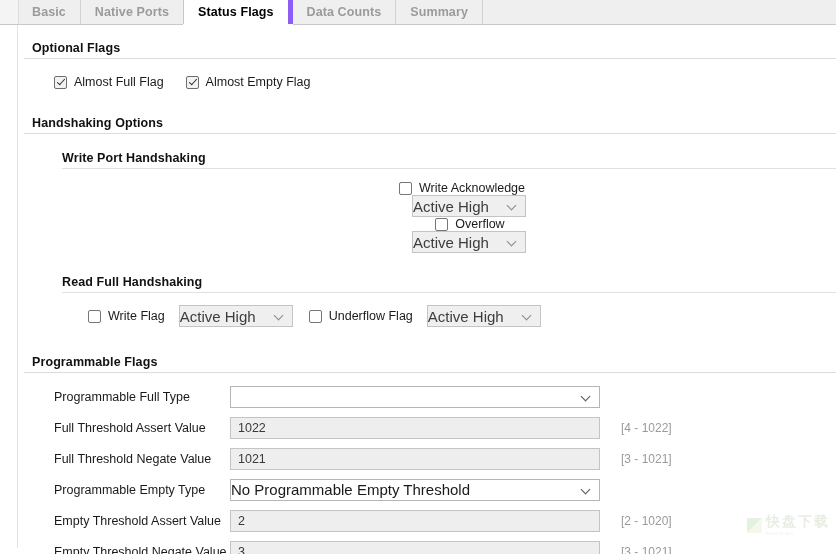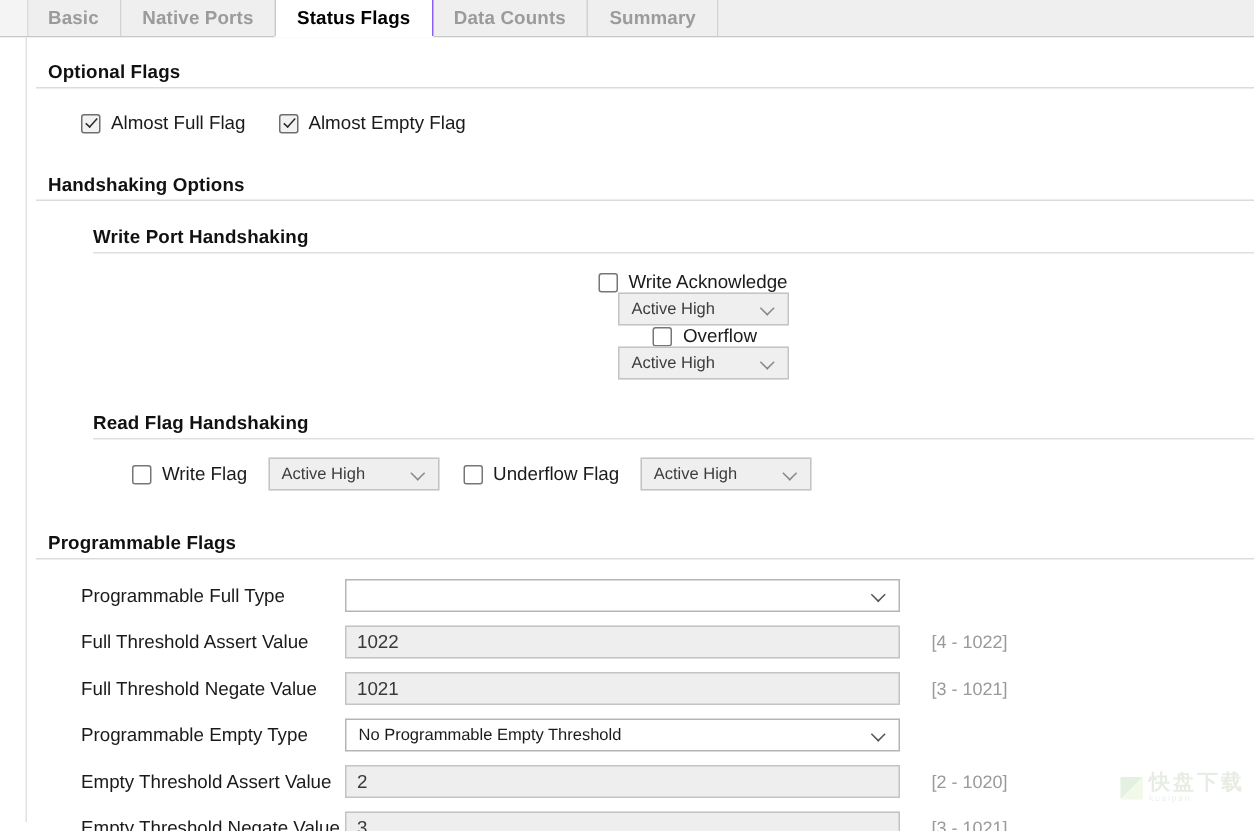--- a/index.html
+++ b/index.html
@@ -46,21 +46,21 @@
     background: #efefef;
     border-right: 1px solid #d2d2d2;
     box-sizing: border-box;
     cursor: default;
     letter-spacing: 0.1px;
     white-space: nowrap;
   }
   .tab.active {
     background: #ffffff;
     color: #000000;
-    border-right: 1px solid #8b5cf6;
+    border-right: 5px solid #8b5cf6;
     border-left: 1px solid #c8c8c8;
     margin-left: -1px;
     position: relative;
     z-index: 2;
     box-shadow: 0 1px 0 0 #ffffff;
   }
   .tab.active::after {
     content: "";
     position: absolute;
     left: 0; right: 0;
@@ -175,22 +175,21 @@
     display: flex;
     align-items: center;
     background: #efefef;
     cursor: default;
   }
   .sel.enabled {
     background: #ffffff;
     border-color: #b5b5b5;
   }
   .sel-text {
-    padding-left: 8px;
-    font-size: 11px;
+    font-size: 15px;
     color: #3d3d3d;
     white-space: nowrap;
     overflow: hidden;
   }
   .sel.enabled .sel-text { color: #1a1a1a; }
   .sel-arrow {
     position: absolute;
     right: 8px;
     top: 50%;
     width: 9px;
@@ -352,21 +351,21 @@
           <span class="cblabel">Overflow</span>
         </label>
         <div class="sel" style="width:114px; margin-left:14px;">
           <span class="sel-text">Active High</span>
           <span class="sel-arrow"></span>
         </div>
       </div>
     </div>
 
     <div class="group" style="padding-top:22px;">
-      <div class="subgroup-title">Read Flag Handshaking</div>
+      <div class="subgroup-title">Read Full Handshaking</div>
       <div class="subgroup-rule"></div>
 
       <div class="hsrow" style="margin-top:12px; padding-left:70px;">
         <label class="cbox">
           <span class="cbmark"></span>
           <span class="cblabel">Write Flag</span>
         </label>
         <div class="sel" style="width:114px; margin-left:14px;">
           <span class="sel-text">Active High</span>
           <span class="sel-arrow"></span>

